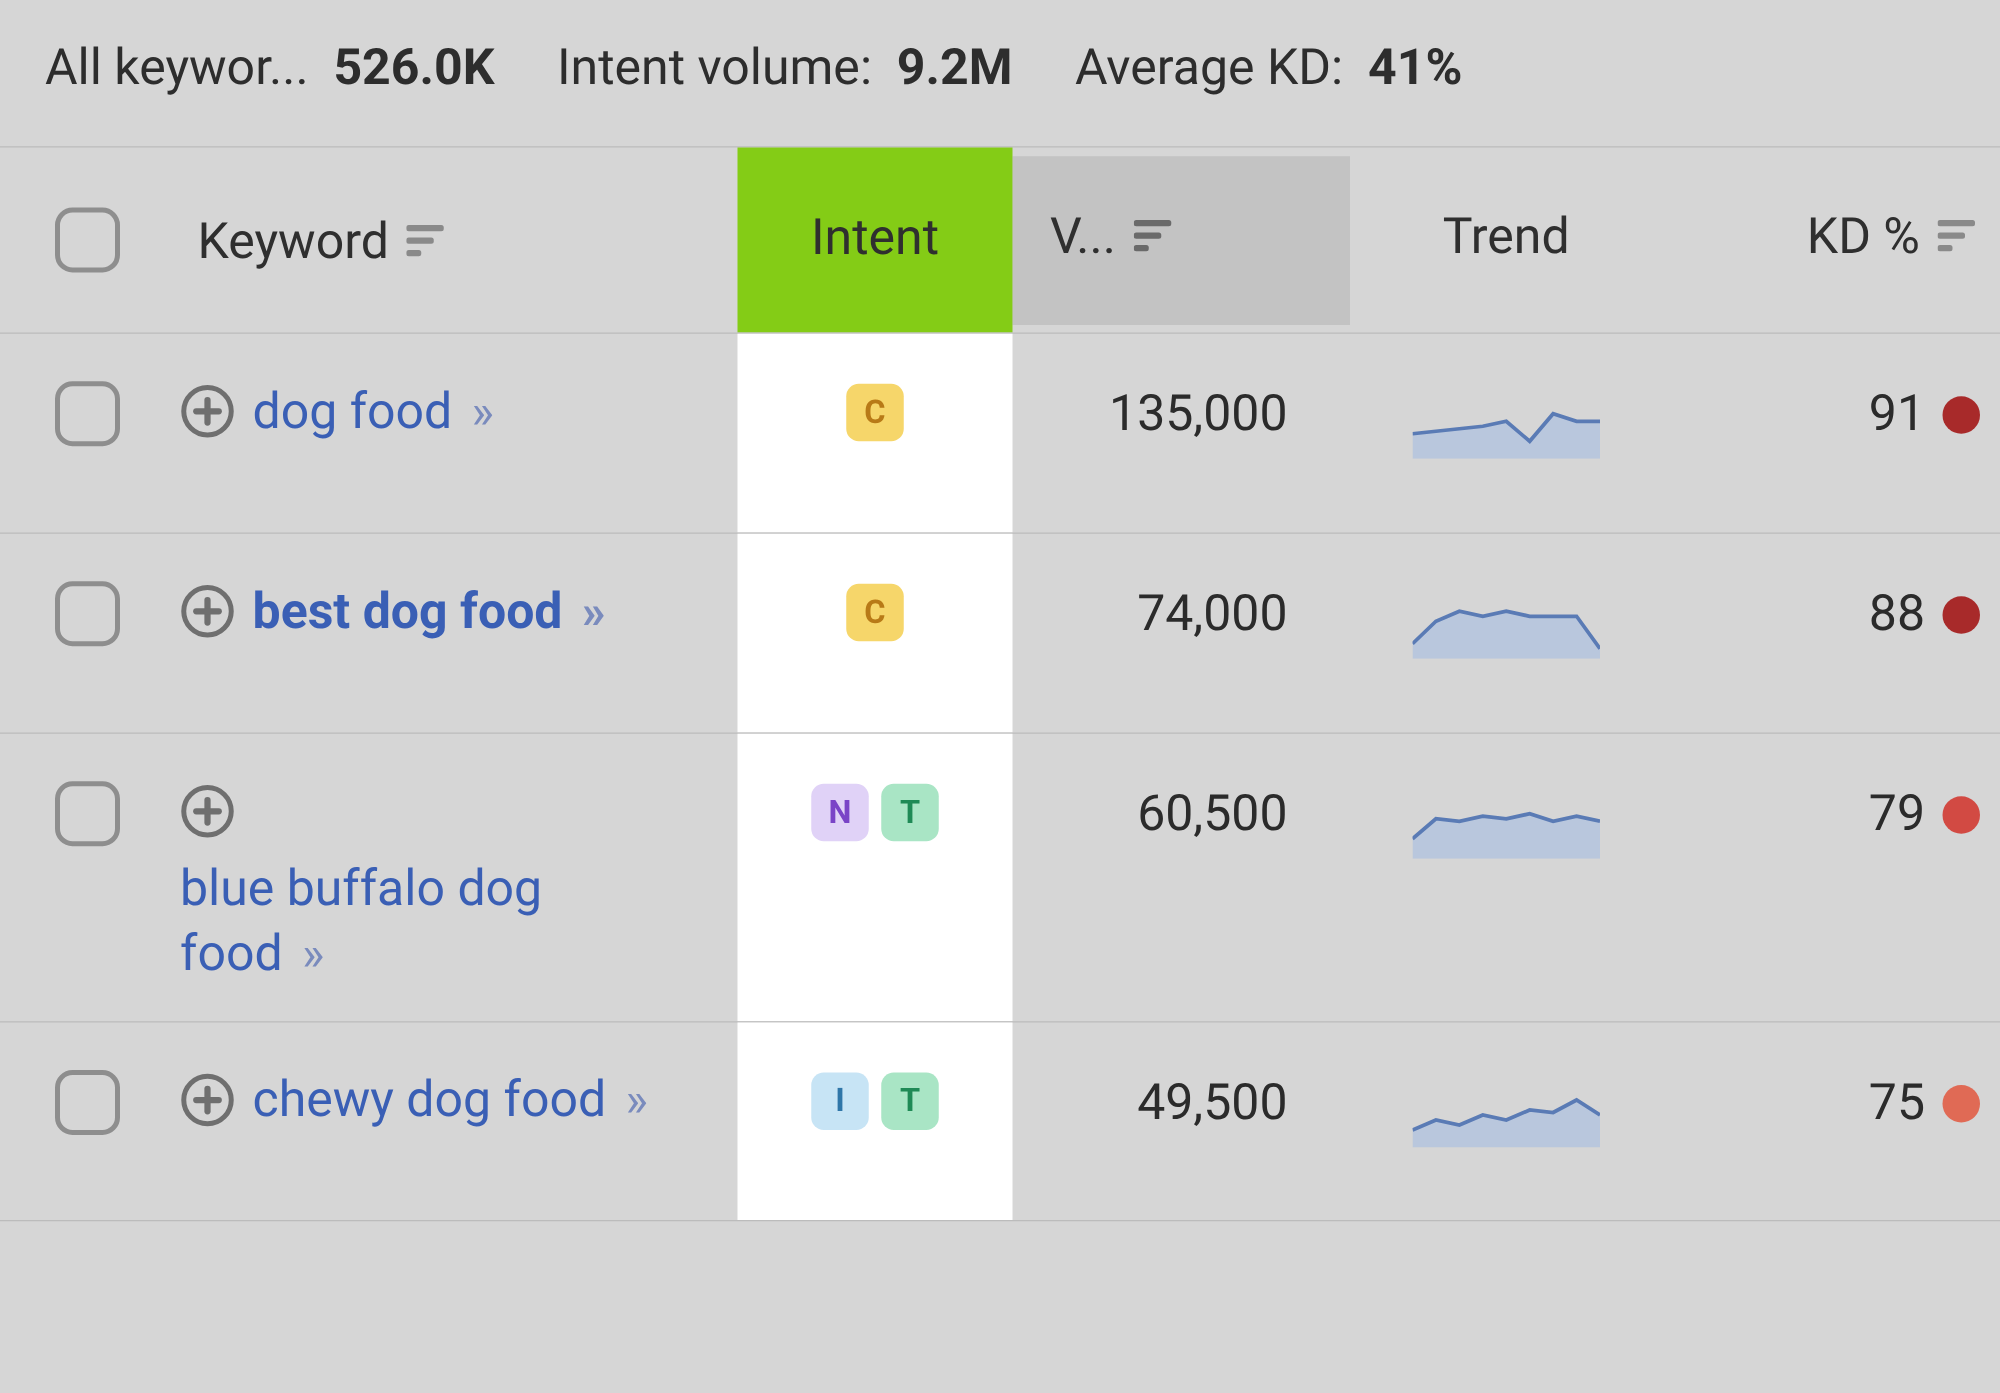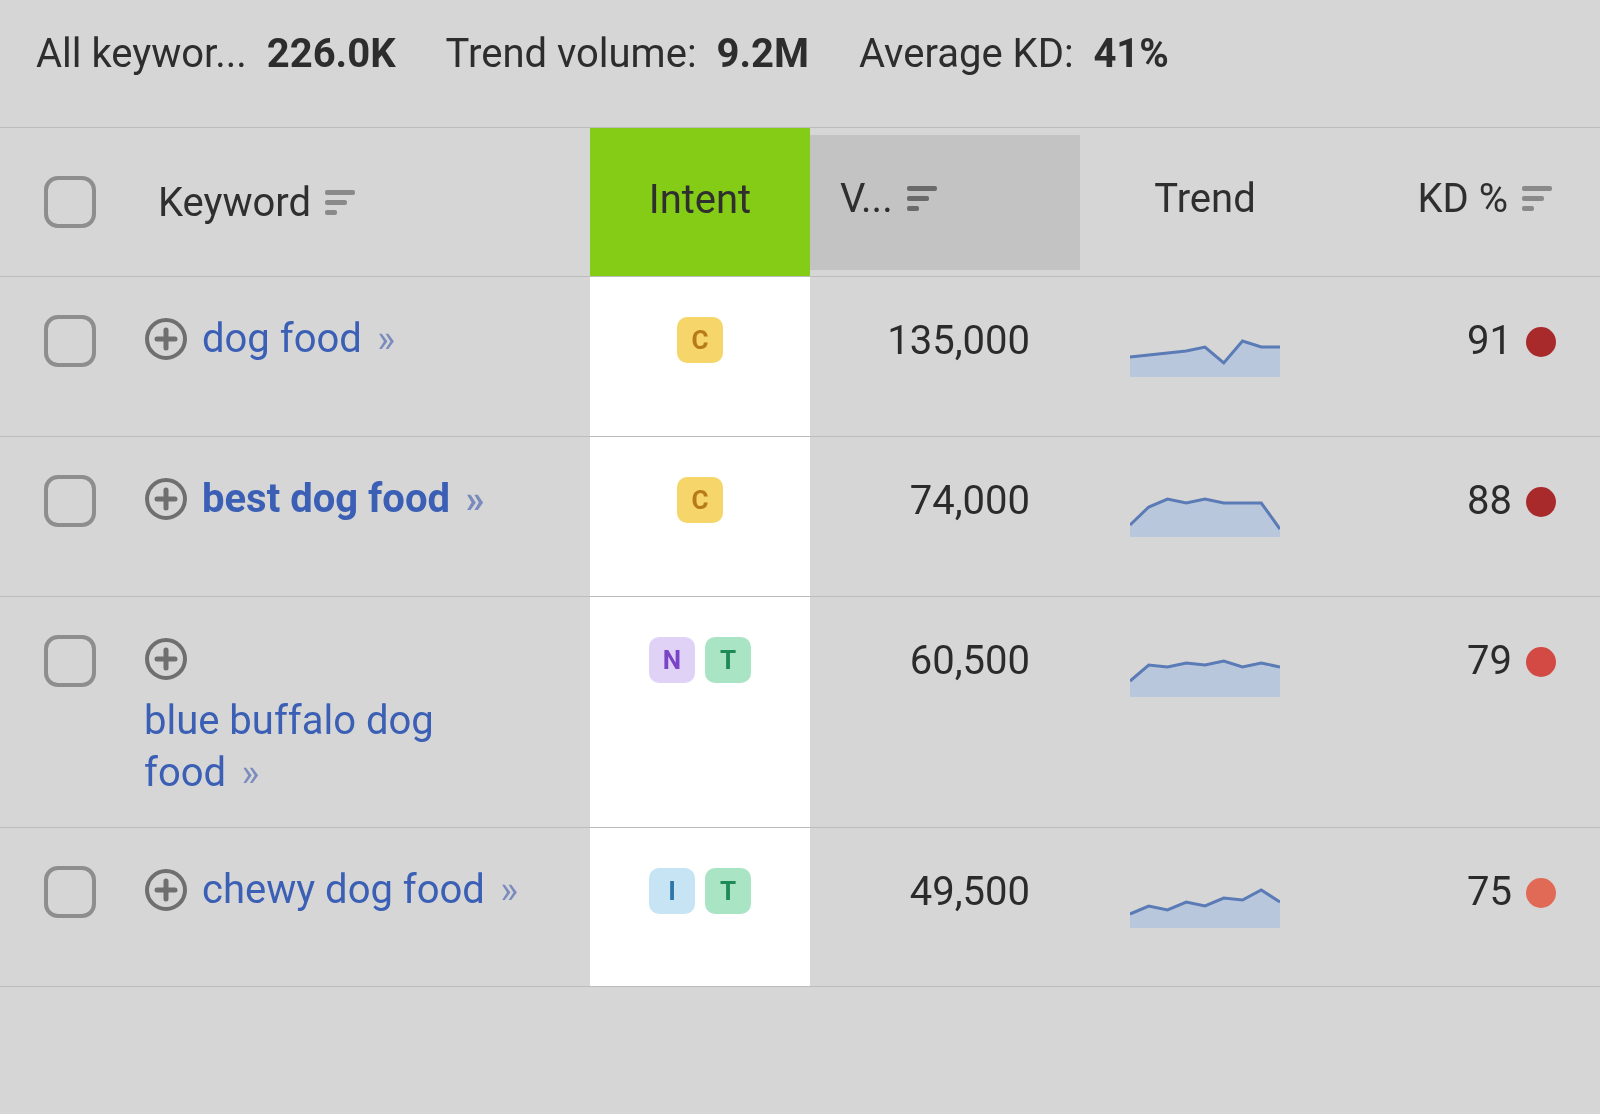--- a/index.html
+++ b/index.html
@@ -27,21 +27,20 @@
     grid-template-columns: 140px 450px 220px 270px 250px 1fr;
     align-items: start;
     border-top: 1px solid #bcbcbc;
     min-height: 160px;
     position: relative;
   }
   .row.header {
     min-height: 140px;
     align-items: center;
     border-top: 1px solid #bcbcbc;
-    margin-top: 10px;
   }
   .row:last-child { border-bottom: 1px solid #bcbcbc; }
   .cell {
     padding: 28px 18px;
     font-size: 38px;
     color: #2b2b2b;
   }
   .header .cell { padding: 48px 18px; }
   .cell.checkbox-cell {
     display: flex;
@@ -99,21 +98,21 @@
     justify-content: center;
     align-items: flex-start;
     padding-top: 40px;
   }
   .header .cell.trend { justify-content: center; }
   .cell.kd {
     display: flex;
     justify-content: flex-end;
     align-items: flex-start;
     gap: 14px;
-    padding-right: 44px;
+    padding-right: 16px;
     padding-top: 40px;
     font-size: 40px;
   }
   .header .cell.kd { justify-content: flex-end; }
   .keyword-cell {
     display: flex;
     align-items: flex-start;
     gap: 14px;
     flex-wrap: wrap;
     padding-top: 36px;
@@ -158,24 +157,24 @@
     width: 150px; height: 60px;
   }
   .spark svg { width:100%; height:100%; display:block; }
 </style>
 </head>
 <body>
 
 <div class="summary-bar">
   <div class="summary-item">
     <span>All keywor...</span>
-    &nbsp;<b>226.0K</b>
+    &nbsp;<b>526.0K</b>
   </div>
   <div class="summary-item">
-    <span>Trend volume:</span>
+    <span>Intent volume:</span>
     &nbsp;<b>9.2M</b>
   </div>
   <div class="summary-item">
     <span>Average KD:</span>
     &nbsp;<b>41%</b>
   </div>
 </div>
 
 <div class="table">
 

